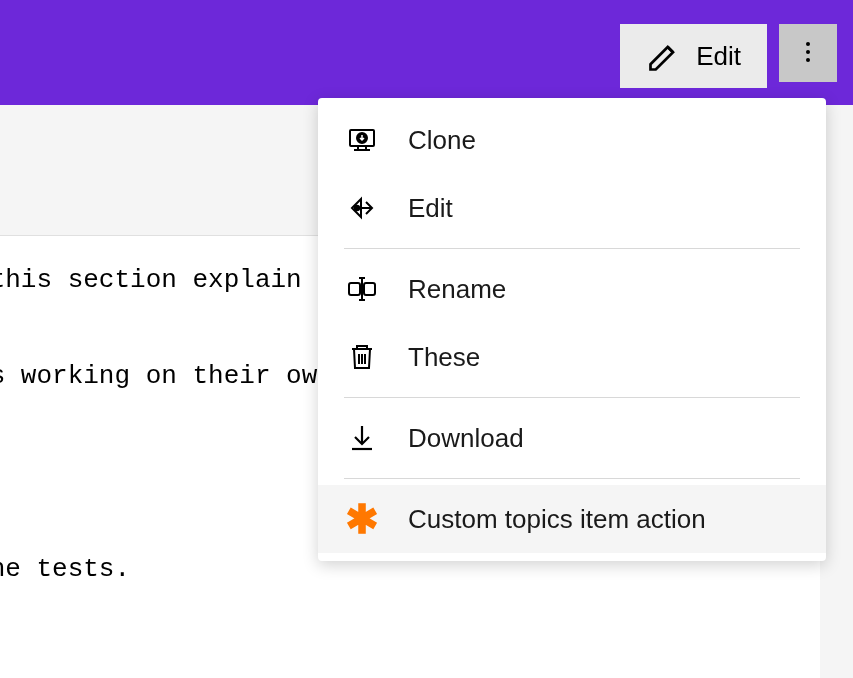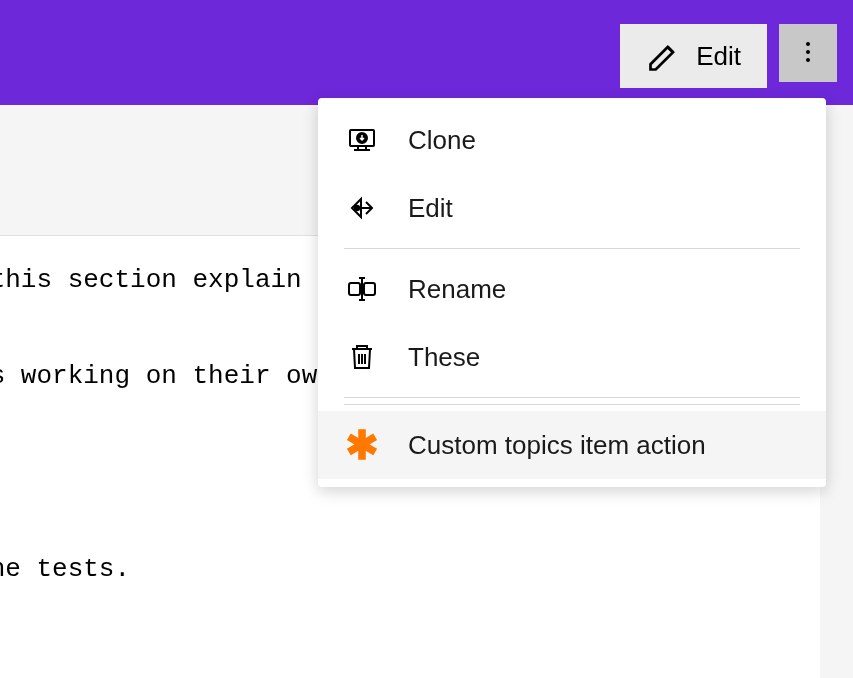--- a/index.html
+++ b/index.html
@@ -204,20 +204,30 @@
         <path d="M13 10 L13 7 L23 7 L23 10"></path>
         <path d="M10 10 L11 29 L25 29 L26 10"></path>
         <path d="M15 15 L15 25 M18 15 L18 25 M21 15 L21 25"></path>
       </svg>
     </span>
     <span class="menu-label">These</span>
   </div>
 
   <div class="menu-divider"></div>
 
+  <div class="menu-item">
+    <span class="menu-icon">
+      <svg viewBox="0 0 36 36" fill="none" stroke="#000" stroke-width="2.2">
+        <path d="M18 6 L18 23"></path>
+        <path d="M11 17 L18 24 L25 17"></path>
+        <path d="M8 29 L28 29"></path>
+      </svg>
+    </span>
+    <span class="menu-label">Download</span>
+  </div>
 
   <div class="menu-divider"></div>
 
   <div class="menu-item highlighted">
     <span class="asterisk-icon">✱</span>
     <span class="menu-label">Custom topics item action</span>
   </div>
 </div>
 
 </body></html>

